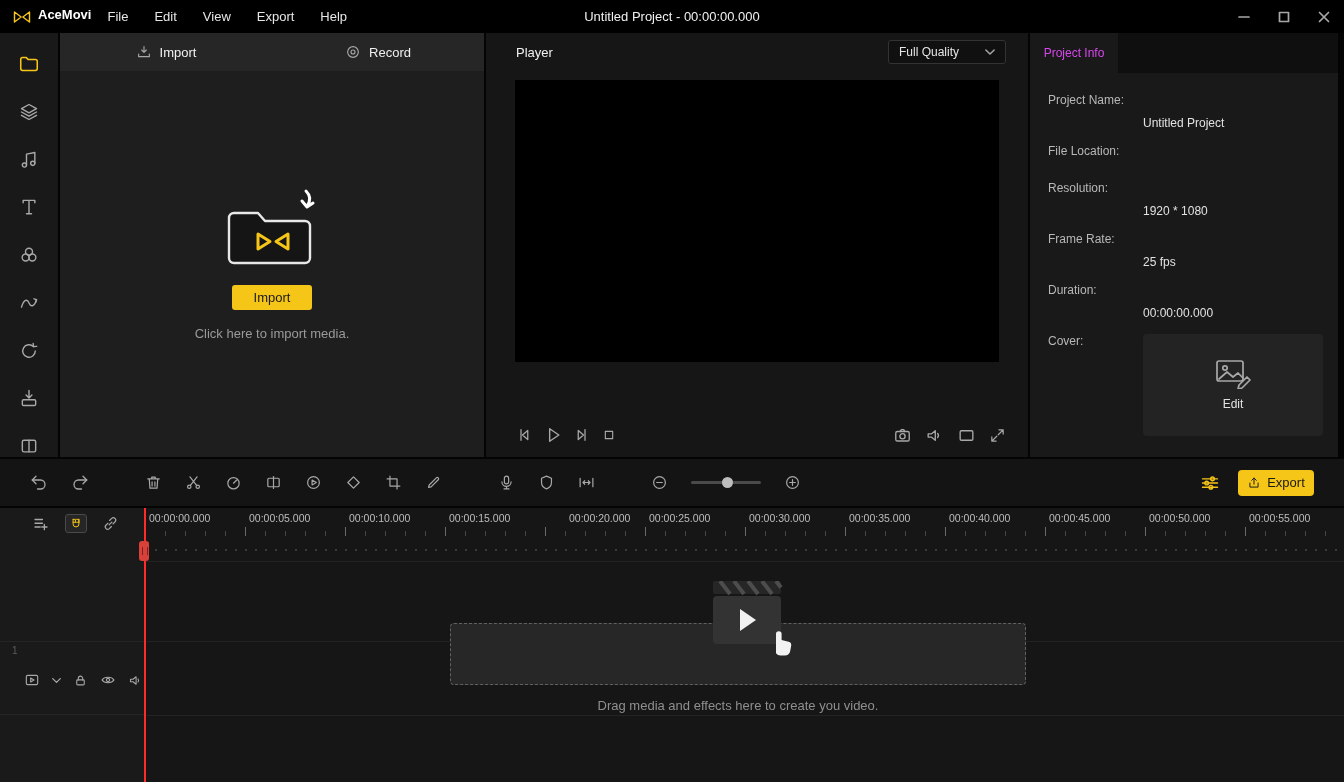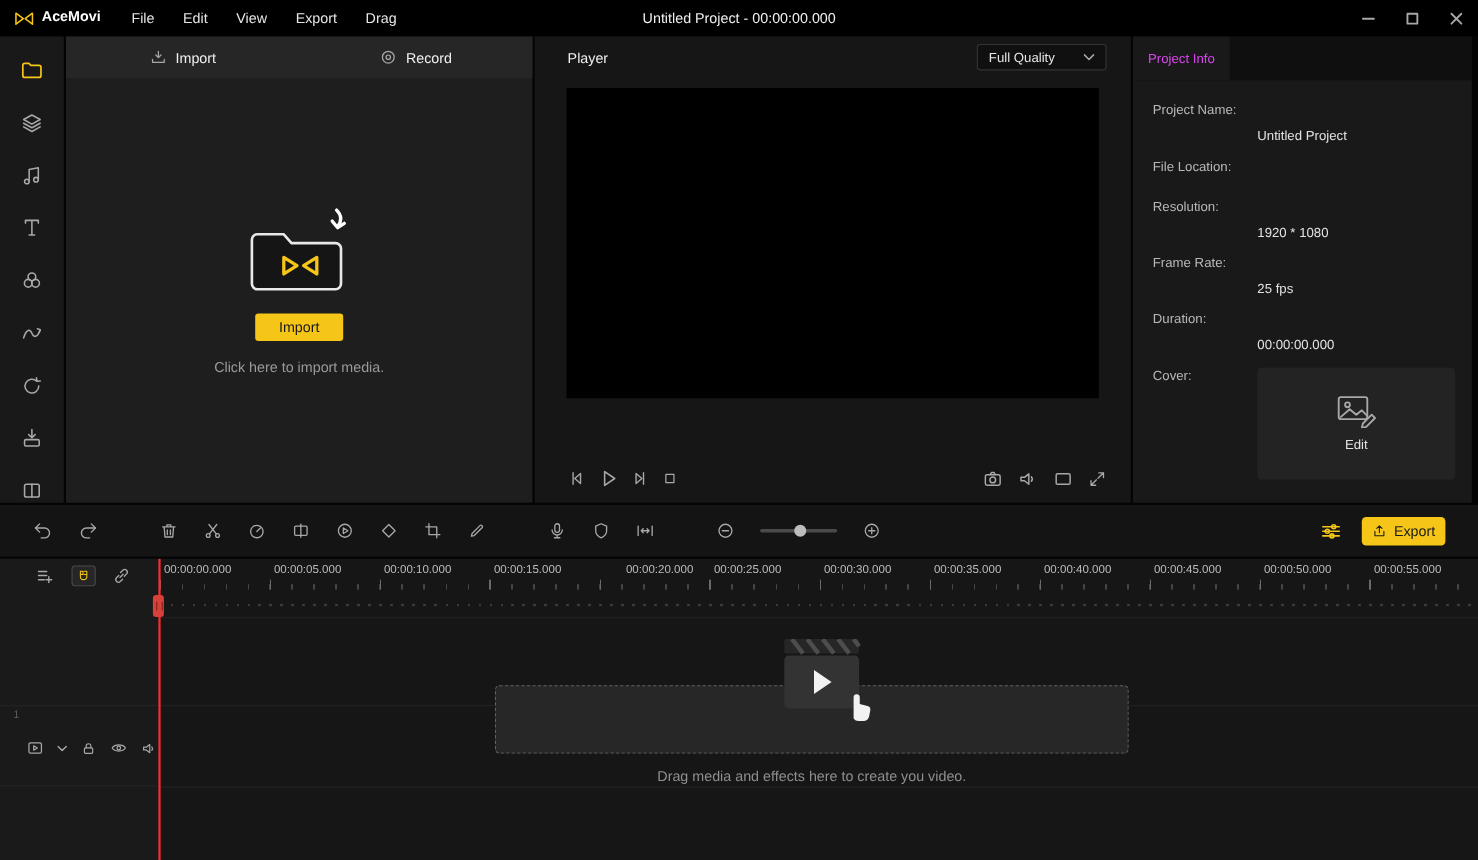--- a/index.html
+++ b/index.html
@@ -10,21 +10,21 @@
   svg { display:block; }
   .ic path, .ic circle, .ic rect { fill:none; stroke:#a8a8a8; stroke-width:1.7;
     stroke-linecap:round; stroke-linejoin:round; }
   .ic.yellow path, .ic.yellow circle, .ic.yellow rect { stroke:#f5c518; }
   .ic.dark path, .ic.dark rect { stroke:#1d1d1d; }
 
   
   .titlebar { position:relative; height:33px; background:#000; display:flex; align-items:center; }
   .logo { display:flex; align-items:flex-start; gap:6px; padding:0 10px 0 12px; }
   .logo .appname { font-size:13px; font-weight:bold; color:#fff; }
-  .menubar { display:flex; gap:26px; margin-left:18px; }
+  .menubar { display:flex; gap:26px; margin-left:6px; }
   .menu-item { font-size:13px; color:#e6e6e6; cursor:default; }
   .win-title { position:absolute; left:0; right:0; text-align:center; font-size:13px; color:#f0f0f0; pointer-events:none; }
   .win-controls { position:absolute; right:0; top:0; height:33px; display:flex; align-items:center; }
   .win-btn { width:40px; height:33px; display:flex; align-items:center; justify-content:center; }
 
   
   .top { display:flex; gap:2px; height:424px; margin-top:0; padding-right:6px; }
   .sidebar { width:58px; background:#191919; display:flex; flex-direction:column; align-items:center; padding-top:20px; gap:26px; }
   .side-btn { width:26px; height:26px; display:flex; align-items:center; justify-content:center; }
 
@@ -117,21 +117,21 @@
           <path d="M3 6 L11 12 L3 18 Z" stroke-width="2.2"></path>
           <path d="M21 6 L13 12 L21 18 Z" stroke-width="2.2"></path>
         </svg>
       <span class="appname">AceMovi</span>
     </div>
     <div class="menubar">
       <span class="menu-item">File</span>
       <span class="menu-item">Edit</span>
       <span class="menu-item">View</span>
       <span class="menu-item">Export</span>
-      <span class="menu-item">Drag</span>
+      <span class="menu-item">Help</span>
     </div>
     <div class="win-title">Untitled Project - 00:00:00.000</div>
     <div class="win-controls">
       <div class="win-btn">
         <svg class="ic" width="12" height="12" viewBox="0 0 12 12">
             <path d="M1 6 H11" stroke="#ddd"></path>
           </svg>
       </div>
       <div class="win-btn">
         <svg class="ic" width="12" height="12" viewBox="0 0 12 12">

